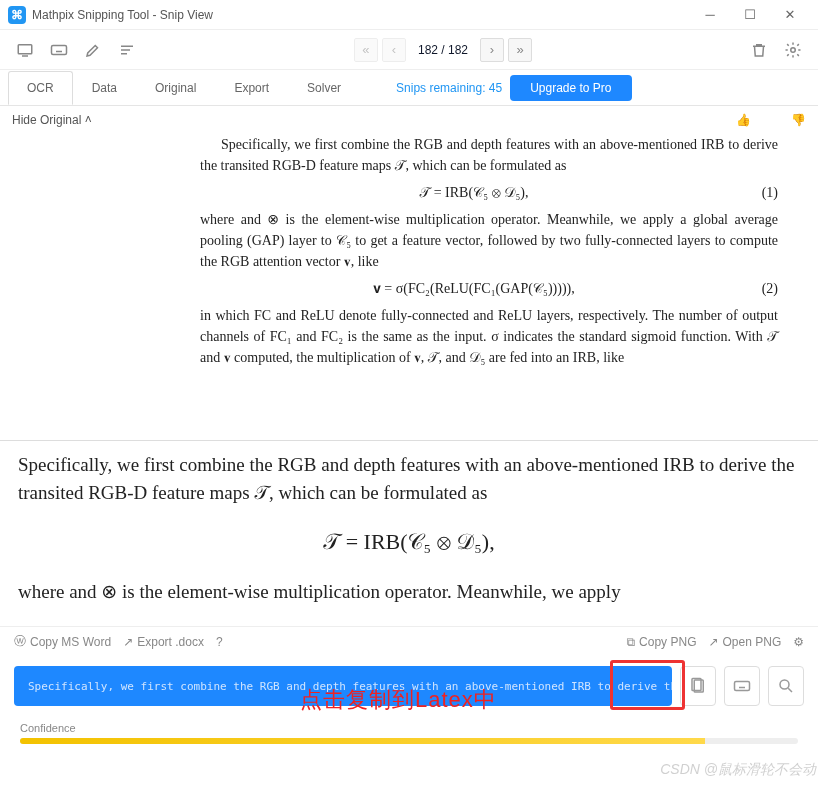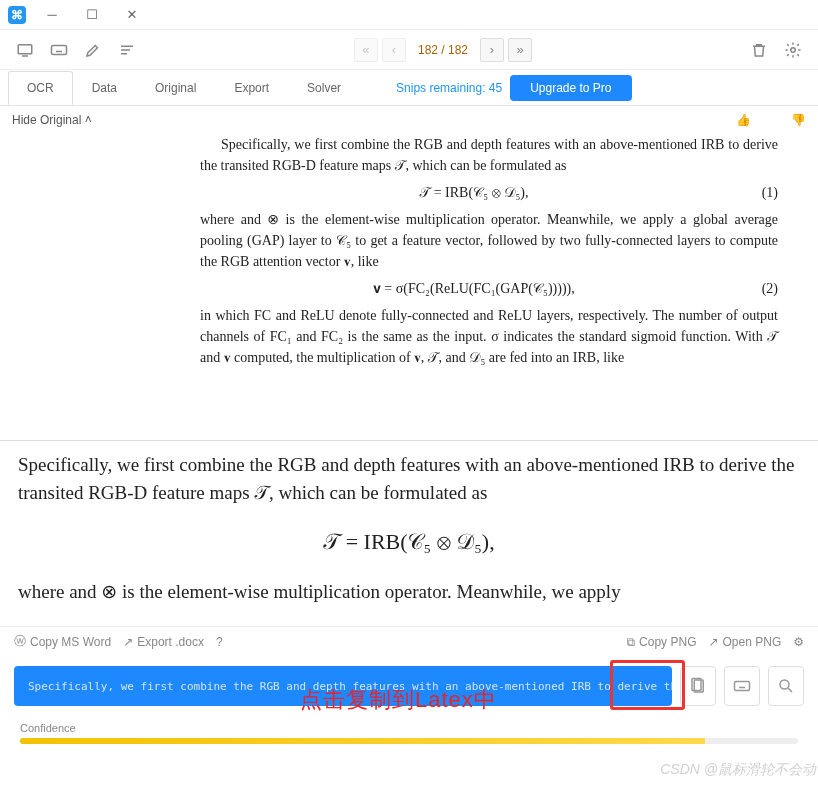--- a/index.html
+++ b/index.html
@@ -10,21 +10,21 @@
 .titlebar .title { font-size: 12px; color: #555; flex: 1; }
 .win-btn { width: 40px; height: 28px; display: flex; align-items: center; justify-content: center; color: #666; cursor: pointer; }
 
 .toolbar { display: flex; align-items: center; height: 40px; padding: 0 12px; border-bottom: 1px solid #eee; gap: 8px; }
 .tbtn { width: 26px; height: 26px; display: flex; align-items: center; justify-content: center; color: #888; border: 1px solid transparent; border-radius: 3px; cursor: pointer;}
 .tbtn svg { width: 18px; height: 18px; }
 .spacer { flex: 1; }
 .pager { display: flex; align-items: center; gap: 4px; }
 .pbtn { width: 24px; height: 24px; border: 1px solid #ddd; border-radius: 2px; display:flex;align-items:center;justify-content:center; color:#888; background:#f7f7f7; cursor:pointer;}
 .pbtn.disabled { opacity: .5; }
-.page-num { font-size: 12px; color: #a16207; margin: 0 8px; }
+.page-num { font-size: 12px; color: #0f172a; margin: 0 8px; }
 
 .tabs { display: flex; align-items: center; height: 36px; border-bottom: 1px solid #e5e5e5; padding: 0 8px; gap: 0; }
 .tab { padding: 12px 18px; height: 34px; display:flex;align-items:center; font-size:12px; color:#666; border:1px solid transparent; cursor:pointer; }
 .tab.active { border:1px solid #ddd; border-bottom:1px solid #fff; background:#fff; border-radius:3px 3px 0 0; margin-bottom:-1px;}
 .snips-remaining { font-size: 12px; color: #2196f3; margin-left: 36px; }
 .upgrade-btn { background: #1e88ff; color:#fff; border-radius: 4px; padding: 6px 20px; font-size:12px; margin-left: 8px; cursor:pointer; }
 
 .content-header { display:flex; align-items:center; height: 28px; padding: 0 12px; font-size:12px; color:#555;gap:34px; }
 .content-header .spacer { flex:1; }
 .thumb { color:#999; margin-left: 6px; cursor:pointer;}
@@ -52,20 +52,21 @@
 .conf-fill { height:100%; background: linear-gradient(to right, #f3c200, #ffd94a); width: 88%; }
 
 .watermark { position:absolute; right:2px; bottom:16px; color:rgba(120,120,120,.35); font-size:14px; font-style:italic; }
 .red-annot { position:absolute; color:#e22; font-size:22px; font-family: Liberation Sans, sans-serif; font-weight:500; letter-spacing:1px; pointer-events:none;}
 </style>
 </head>
 <body>
 
 <div class="titlebar">
   <div class="logo">⌘</div>
+  <div class="title">Mathpix Snipping Tool - Snip View</div>
   <div class="win-btn">─</div>
   <div class="win-btn">☐</div>
   <div class="win-btn">✕</div>
 </div>
 
 <div class="toolbar">
   <div class="tbtn">
       <svg viewBox="0 0 24 24" fill="none" stroke="currentColor" stroke-width="2">
         <rect x="3" y="5" width="18" height="12" rx="1"></rect>
         <path d="M8 20h8"></path>

